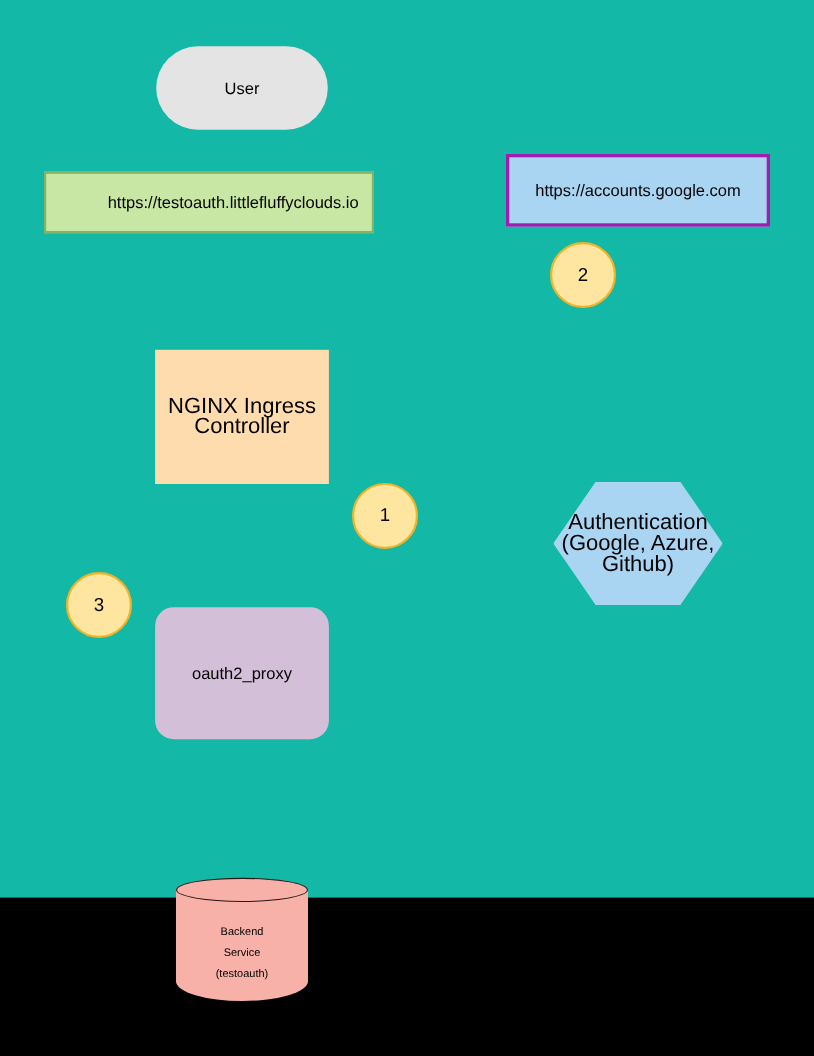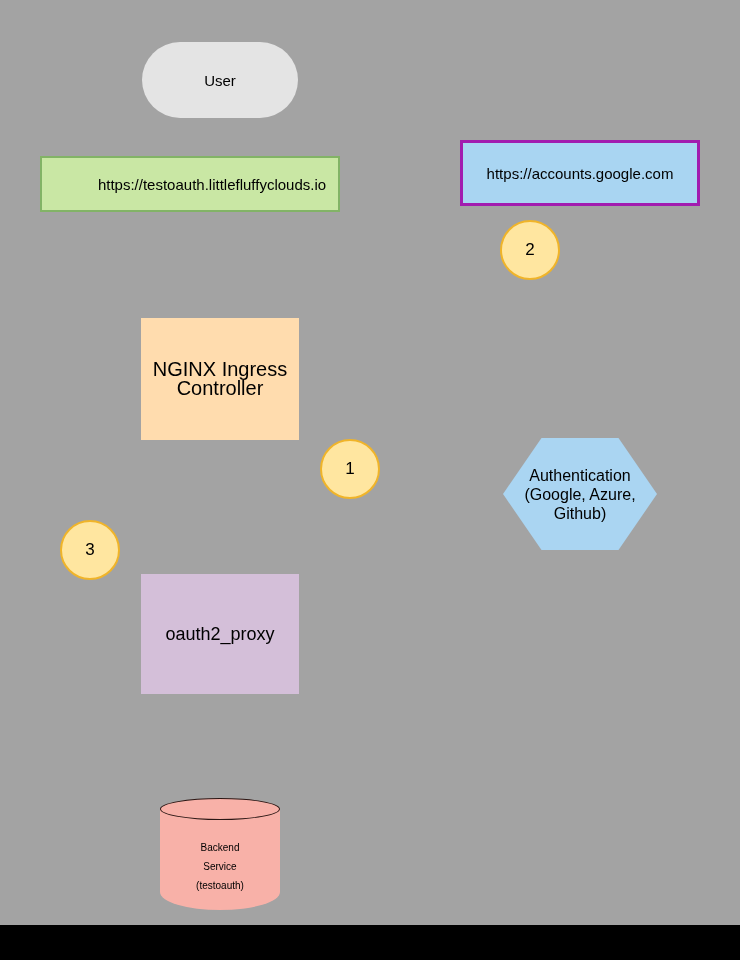--- a/index.html
+++ b/index.html
@@ -11,22 +11,22 @@
     width: 740px;
     height: 960px;
     position: relative;
     overflow: hidden;
     font-family: "Liberation Sans", sans-serif;
   }
   #canvas {
     position: absolute;
     left: 0; top: 0;
     width: 740px;
-    height: 925px;
-    background: #a3a3a3;
+    height: 816px;
+    background: #14b8a6;
   }
   .node {
     position: absolute;
     box-sizing: border-box;
     display: flex;
     align-items: center;
     justify-content: center;
     text-align: center;
     color: #000000;
     font-size: 15px;
@@ -70,31 +70,32 @@
   
   #ingress-node {
     left: 141px; top: 318px;
     width: 158px; height: 122px;
     background: #ffdcae;
     font-size: 20px;
   }
 
   
   #proxy-node {
-    left: 141px; top: 574px;
+    left: 141px; top: 552px;
     width: 158px; height: 120px;
     background: #d4bfd9;
-    font-size: 18px;
+    font-size: 15px;
+    border-radius: 17px;
   }
 
   
   #auth-node {
     left: 503px; top: 438px;
     width: 154px; height: 112px;
-    font-size: 16px;
+    font-size: 20px;
   }
   #auth-node .hexbg {
     position: absolute;
     left: 0; top: 0;
     width: 100%; height: 100%;
     background: #aad5f2;
     -webkit-clip-path: polygon(25% 0%, 75% 0%, 100% 50%, 75% 100%, 25% 100%, 0% 50%);
     clip-path: polygon(25% 0%, 75% 0%, 100% 50%, 75% 100%, 25% 100%, 0% 50%);
   }
   #auth-node .lbl { position: relative; z-index: 2; }

